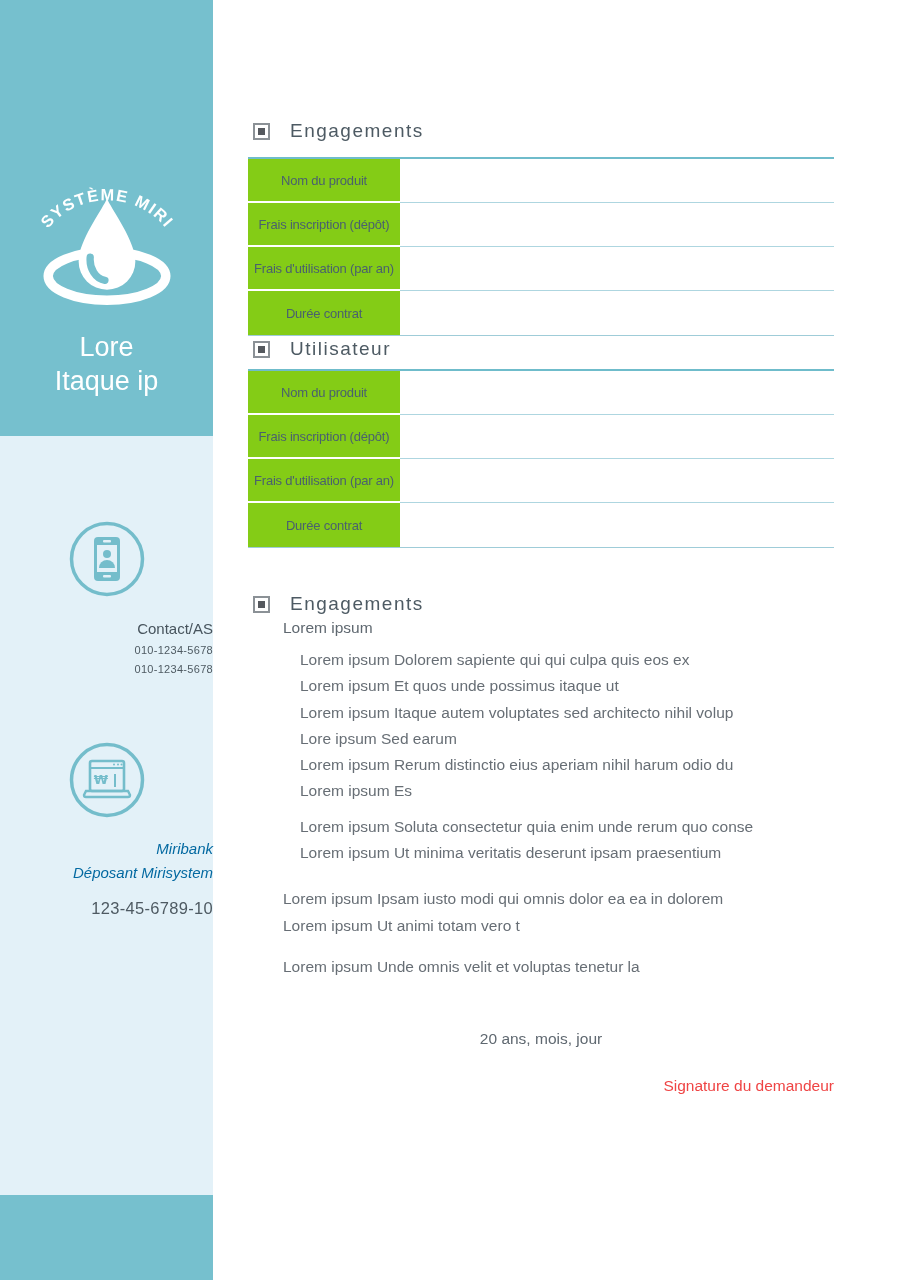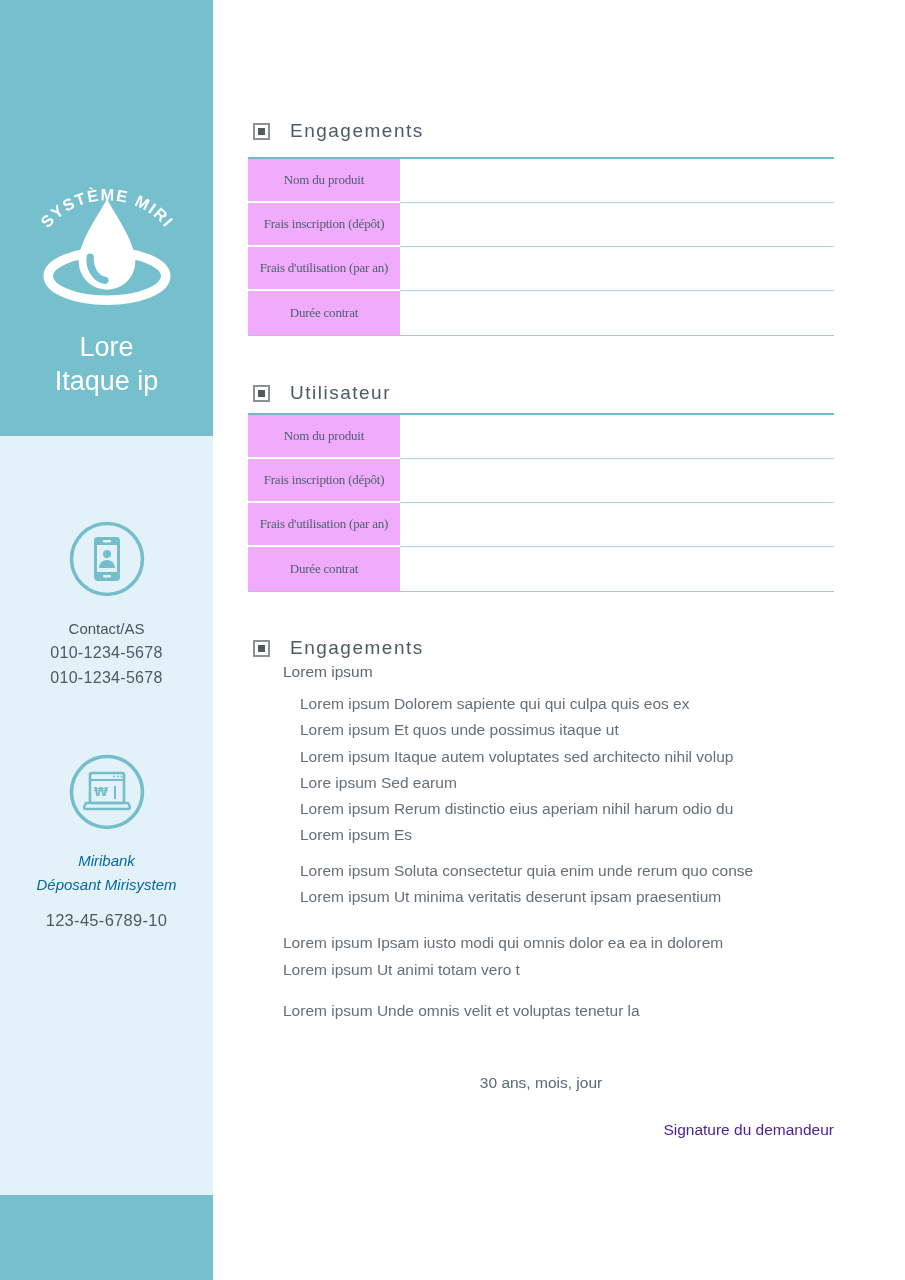--- a/index.html
+++ b/index.html
@@ -3,64 +3,64 @@
 <meta charset="utf-8">
 <style>
   * { margin:0; padding:0; box-sizing:border-box; }
   html,body { background:#ffffff; }
   body { font-family:"Liberation Sans","DejaVu Sans",sans-serif; }
   .page { position:relative; width:905px; height:1280px; background:#ffffff; overflow:hidden; }
 
   
   .sidebar { position:absolute; left:0; top:0; width:213px; height:1280px; }
   .sb-top { position:absolute; left:0; top:0; width:213px; height:436px; background:#76c0ce; color:#ffffff; text-align:center; }
-  .sb-mid { position:absolute; left:0; top:436px; width:213px; height:759px; background:#e3f1f8; text-align:center; }
+  .sb-mid { position:absolute; left:0; top:436px; width:213px; height:759px; background:#e3f1f8; text-align:right; }
   .sb-bottom { position:absolute; left:0; top:1195px; width:213px; height:85px; background:#76c0ce; }
 
   .logo-svg { display:block; margin:148px auto 0 auto; }
   .sb-title { margin-top:14px; font-size:27px; line-height:34px; color:#ffffff; font-weight:400; }
 
   .circle-icon { display:block; margin:0 auto; }
   .contact-group { padding-top:84px; }
   .bank-group { padding-top:66px; }
   .sb-label { margin-top:22px; font-size:15px; color:#47545d; }
-  .sb-number { margin-top:7px; font-size:16px; color:#4e5a62; letter-spacing:0.3px; }
+  .sb-number { margin-top:7px; font-size:11px; color:#4e5a62; letter-spacing:0.3px; }
   .sb-line { margin-top:4px; font-size:15px; color:#0369a1; line-height:20px;font-style:italic; }
   .sb-account { margin-top:16px; font-size:16.5px; color:#4e5a62; letter-spacing:0.3px; }
 
   
   .main { margin-left:213px; padding:0 71px 0 35px; width:692px; }
 
   .sec-header { display:flex; align-items:center; gap:20px; margin-left:5px; height:26px; }
   .sec-header .bullet { width:17px; height:17px; border:2px solid #8b9196; background:#ffffff; display:flex; align-items:center; justify-content:center; flex:0 0 auto; }
   .sec-header .bullet .inner { width:7px; height:7px; background:#55595e; }
   .sec-header .sec-title { font-size:19px; color:#4d5a63; letter-spacing:1.5px; font-weight:400; }
 
   .h1 { margin-top:118px; }
-  .h2 { margin-top:44px; }
+  .h2 { }
   .h3 { margin-top:43px; }
 
   .form-table { margin-top:13px; width:586px; border-top:2px solid #6fbccb; border-bottom:1px solid #9fccd8; }
   .form-table.second { margin-top:7px; }
   .f-row { display:flex; height:44px; }
-  .f-label { width:152px; flex:0 0 auto; background:#f0abfc; color:#4a616e; font-size:13px; letter-spacing:-0.2px;
+  .f-label { width:152px; flex:0 0 auto; background:#84cc16; color:#4a616e; font-size:13px; letter-spacing:-0.2px;
              display:flex; align-items:center; justify-content:center; text-align:center; white-space:nowrap;
-             border-bottom:2px solid #ffffff;font-family:Liberation Serif, serif; }
+             border-bottom:2px solid #ffffff; }
   .f-row:last-child .f-label { border-bottom:none; }
   .f-value { flex:1; background:#ffffff; border-bottom:1px solid #aed6e0; }
   .f-row:last-child .f-value { border-bottom:none; }
 
   .txt-heading { margin-left:35px; font-size:15.5px; color:#5f6870; line-height:21px; }
   .txt-list { margin-top:9px; }
   .txt-item { margin-left:52px; font-size:15.5px; color:#676e75; line-height:26.3px; }
   .txt-par { margin-top:20px; margin-left:35px; font-size:15.5px; color:#676e75; line-height:26.3px; }
   .txt-closing { margin-top:15px; margin-left:35px; font-size:15.5px; color:#676e75; line-height:26px; }
 
   .date-line { margin-top:48px; text-align:center; font-size:15.5px; color:#5f6870; line-height:22px; }
-  .signature-line { margin-top:25px; text-align:right; font-size:15.5px; color:#4c1d95; line-height:22px; }
+  .signature-line { margin-top:25px; text-align:right; font-size:15.5px; color:#ef4444; line-height:22px; }
 </style>
 </head>
 <body>
 
 <div class="page">
 
   <div class="sidebar">
 
     <div class="sb-top">
       <svg class="logo-svg" width="200" height="168" viewBox="0 0 190 160">
@@ -193,17 +193,17 @@
       <div class="txt-item">Lorem ipsum Ut minima veritatis deserunt ipsam praesentium</div>
     </div>
 
     <div class="txt-par">
       <div>Lorem ipsum Ipsam iusto modi qui omnis dolor ea ea in dolorem</div>
       <div>Lorem ipsum Ut animi totam vero t</div>
     </div>
 
     <div class="txt-closing">Lorem ipsum Unde omnis velit et voluptas tenetur la</div>
 
-    <div class="date-line">30 ans, mois, jour</div>
+    <div class="date-line">20 ans, mois, jour</div>
     <div class="signature-line">Signature du demandeur</div>
 
   </div>
 </div>
 
 </body></html>

